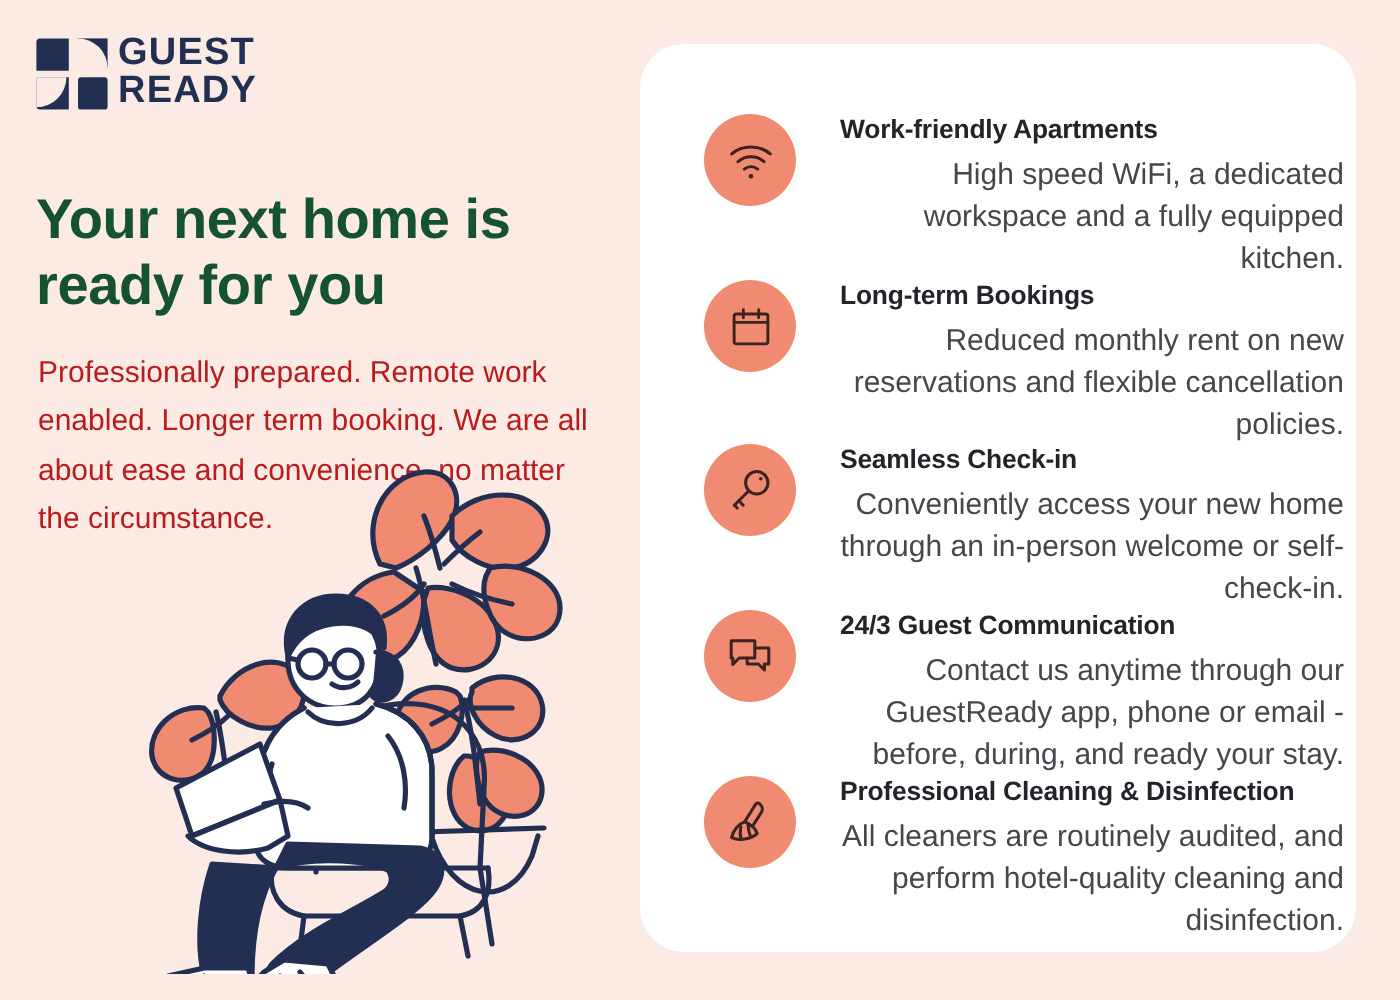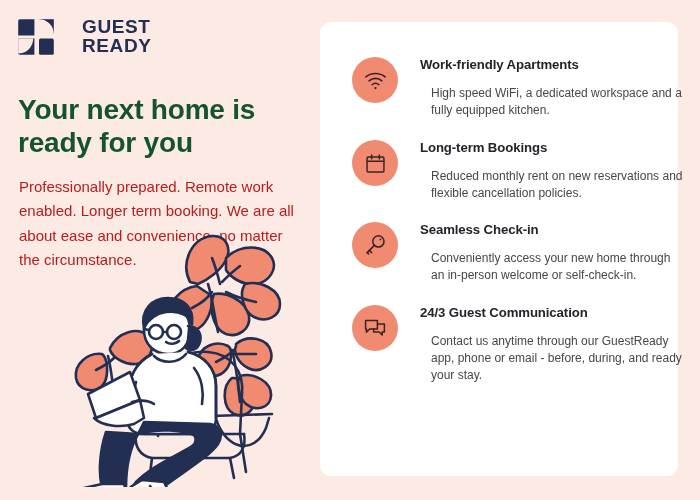--- a/index.html
+++ b/index.html
@@ -7,21 +7,21 @@
     width:700px;height:500px;overflow:hidden;
     background:#FCEAE4;
     font-family:"Liberation Sans","DejaVu Sans",sans-serif;
     -webkit-font-smoothing:antialiased;
   }
   .page{position:relative;width:700px;height:500px;}
 
   
   .left{position:absolute;left:0;top:0;width:320px;height:500px;}
 
-  .logo{position:absolute;left:17px;top:18px;display:flex;align-items:center;gap:27px;}
+  .logo{position:absolute;left:17px;top:18px;display:flex;align-items:center;gap:4px;}
   .logo-mark{width:38px;height:38px;position:relative;}
   .logo-word{display:flex;flex-direction:column;line-height:0.98;}
   .logo-word span{
     font-size:19px;font-weight:bold;letter-spacing:0.6px;color:#232F52;
   }
 
   .headline{
     position:absolute;left:18px;top:74px;width:285px;
     font-size:28px;line-height:1.18;color:#14532d;font-weight:bold;
     letter-spacing:-0.2px;
@@ -29,36 +29,36 @@
   .subcopy{
     position:absolute;left:19px;top:160px;width:275px;
     font-size:15px;line-height:1.62;color:#b91c1c;
   }
 
   .illo{position:absolute;left:40px;top:222px;width:275px;height:265px;}
 
   
   .card{
     position:absolute;left:320px;top:22px;width:358px;height:454px;
-    background:#FFFFFF;border-radius:11px;
+    background:#FFFFFF;border-radius:22px;
   }
   .feature{position:absolute;left:32px;width:300px;display:flex;}
   .f0{top:35px}.f1{top:118px}.f2{top:200px}.f3{top:283px}.f4{top:366px}
 
   .icon-circle{
     flex:0 0 auto;width:46px;height:46px;border-radius:50%;
     background:#F08A70;display:flex;align-items:center;justify-content:center;
   }
   .ftext{margin-left:22px;padding-top:0px;}
   .ftitle{
     font-size:13.2px;font-weight:bold;color:#22242A;letter-spacing:-0.1px;
     line-height:1.25;margin:0 0 3px 0;white-space:nowrap;
   }
   .fdesc{
-    font-size:12px;line-height:1.42;color:#44474C;margin:11px;width:252px;
+    font-size:15px;line-height:1.42;color:#44474C;margin:0;width:252px;text-align:right;
   }
 </style>
 </head>
 <body>
 
 <div class="page">
 
   <div class="left">
 
     <div class="logo">
@@ -221,15 +221,29 @@
           <path d="M2.6 4.4 H14.4 V13.0 H6.6 L3.4 16.2 V13.0 H2.6 Z"></path>
           <path d="M14.4 8.0 H21.4 V16.0 H19.2 V19.0 L16.2 16.0 H10.6 V13.0"></path>
         </svg>
       </div>
       <div class="ftext">
         <p class="ftitle">24/3 Guest Communication</p>
         <p class="fdesc">Contact us anytime through our GuestReady app, phone or email - before, during, and ready your stay.</p>
       </div>
     </div>
 
+    <div class="feature f4">
+      <div class="icon-circle">
+        <svg viewBox="0 0 24 24" width="24" height="24" fill="none" stroke="#3A2320" stroke-width="1.5" stroke-linecap="round" stroke-linejoin="round">
+          <path d="M16.4 2.6 C18.0 3.6 18.6 5.4 17.8 7.0 L13.2 14.2 L9.4 11.8 L14.0 4.4 C15.0 2.8 15.4 2.2 16.4 2.6 Z"></path>
+          <path d="M13.2 14.2 L9.4 11.8 C6.2 13.0 3.6 16.2 2.8 19.8 C6.8 21.6 12.4 20.6 15.6 17.8 C15.2 16.4 14.4 15.2 13.2 14.2 Z"></path>
+          <path d="M7.4 14.4 C7.0 16.4 7.0 18.8 7.6 20.8"></path>
+          <path d="M11.0 13.6 C11.2 15.6 11.6 17.8 12.4 19.4"></path>
+        </svg>
+      </div>
+      <div class="ftext">
+        <p class="ftitle">Professional Cleaning &amp; Disinfection</p>
+        <p class="fdesc">All cleaners are routinely audited, and perform hotel-quality cleaning and disinfection.</p>
+      </div>
+    </div>
 
   </div>
 </div>
 
 </body></html>

